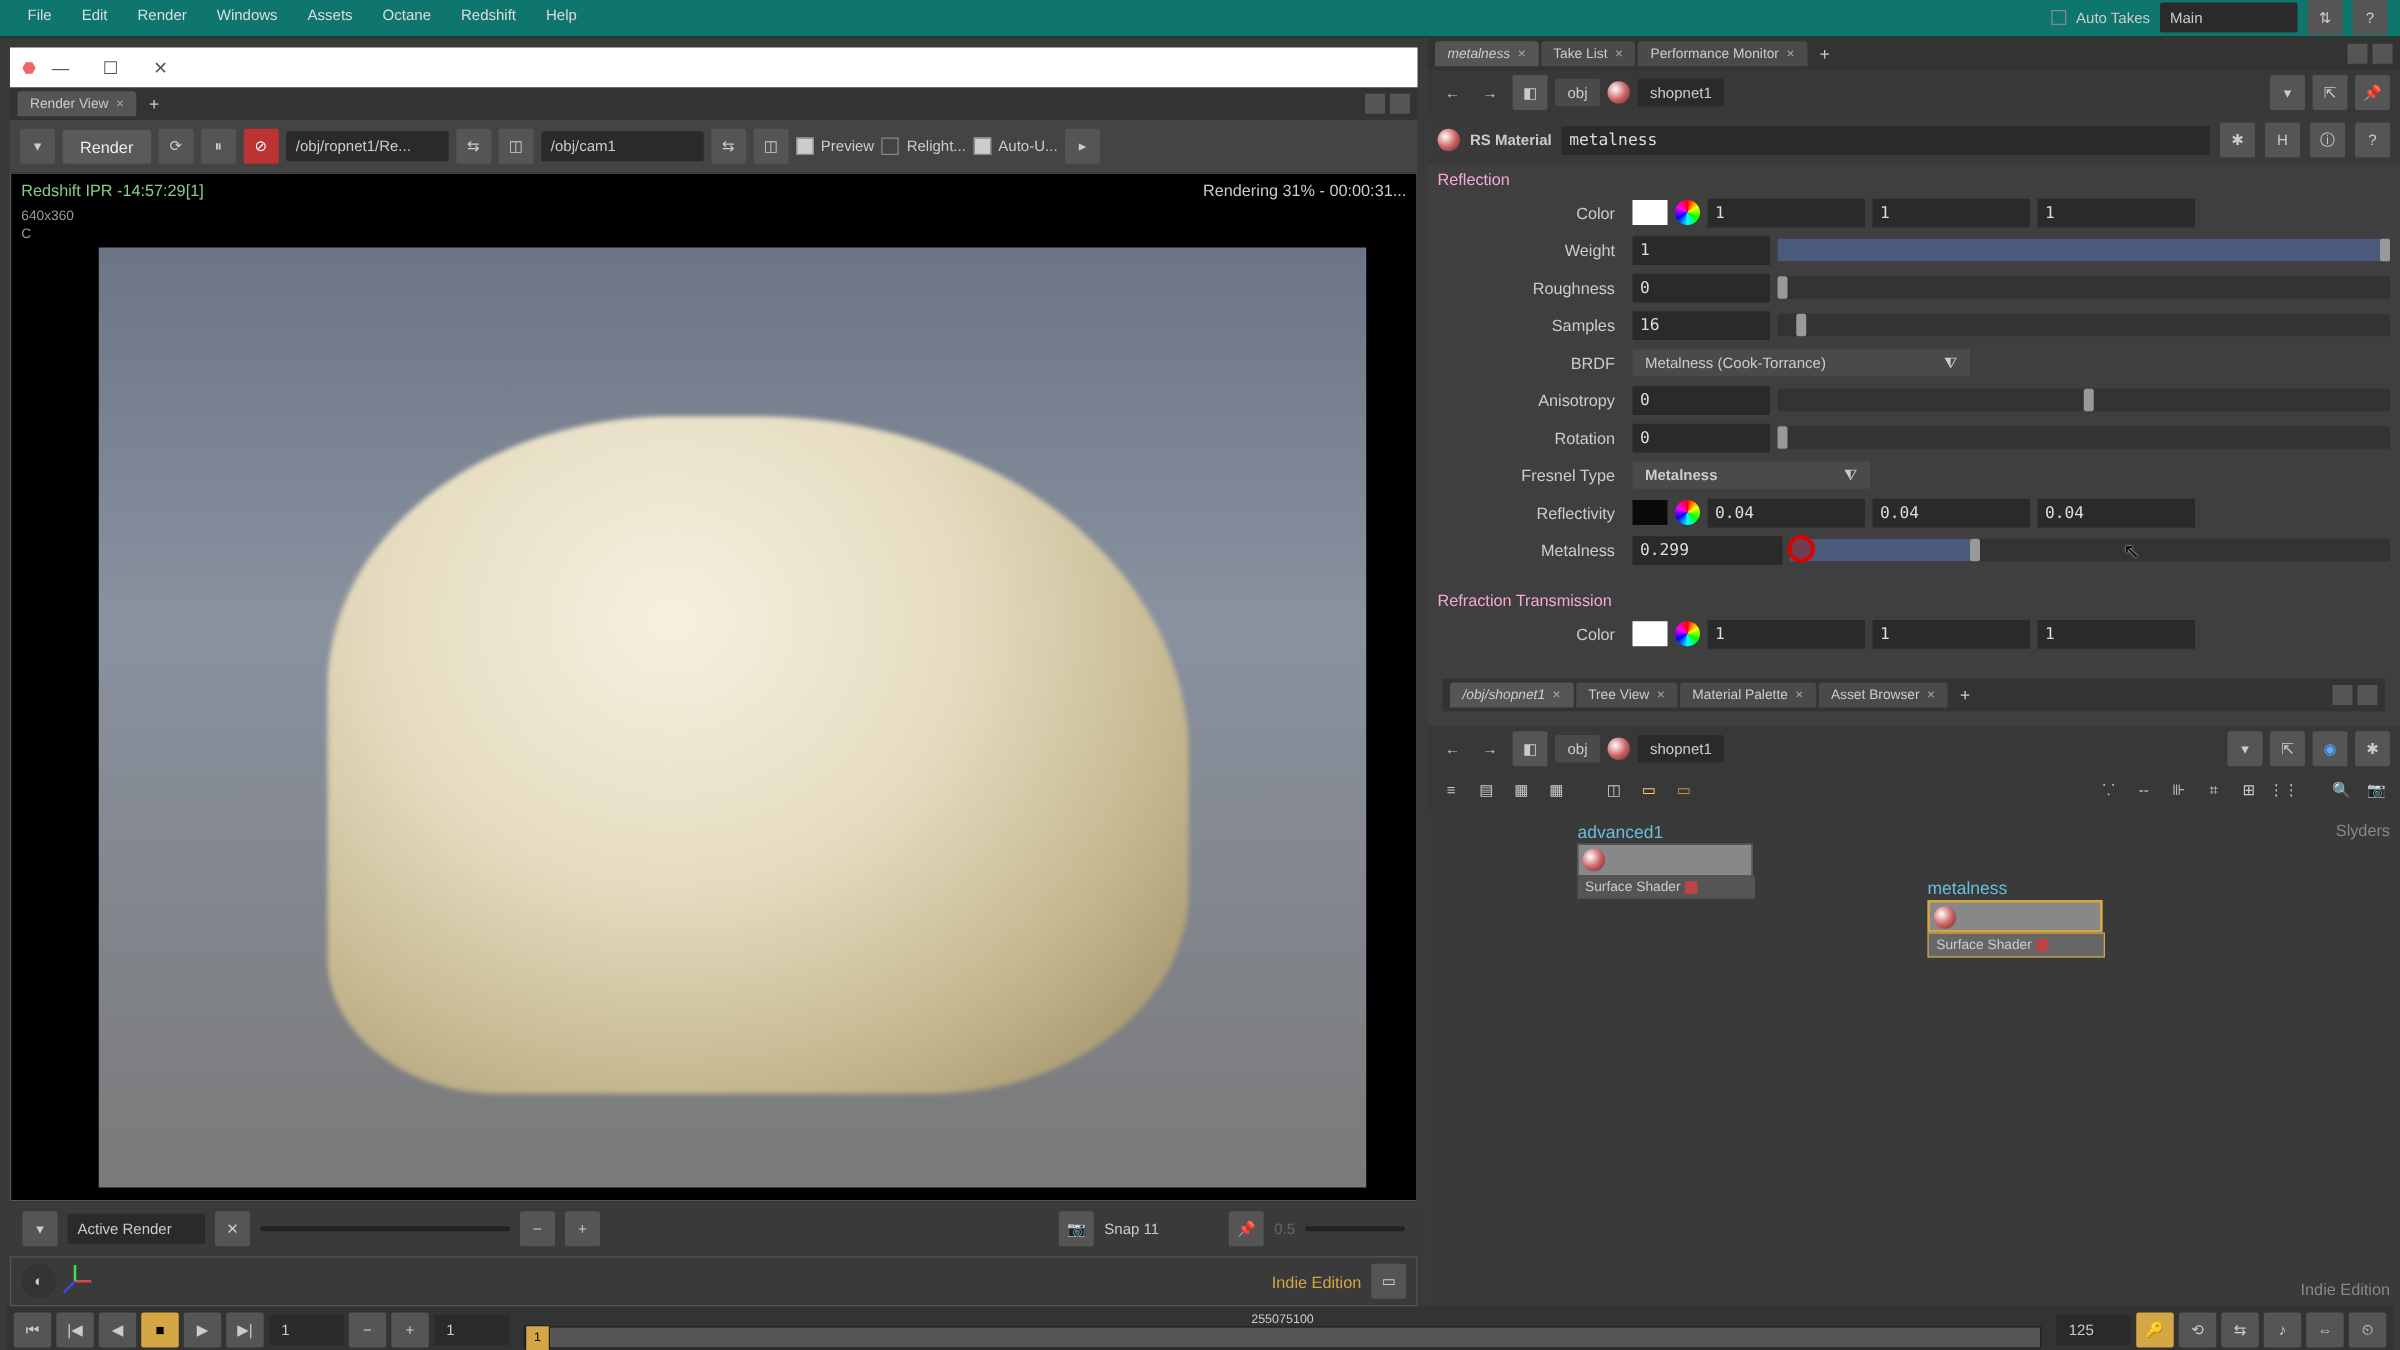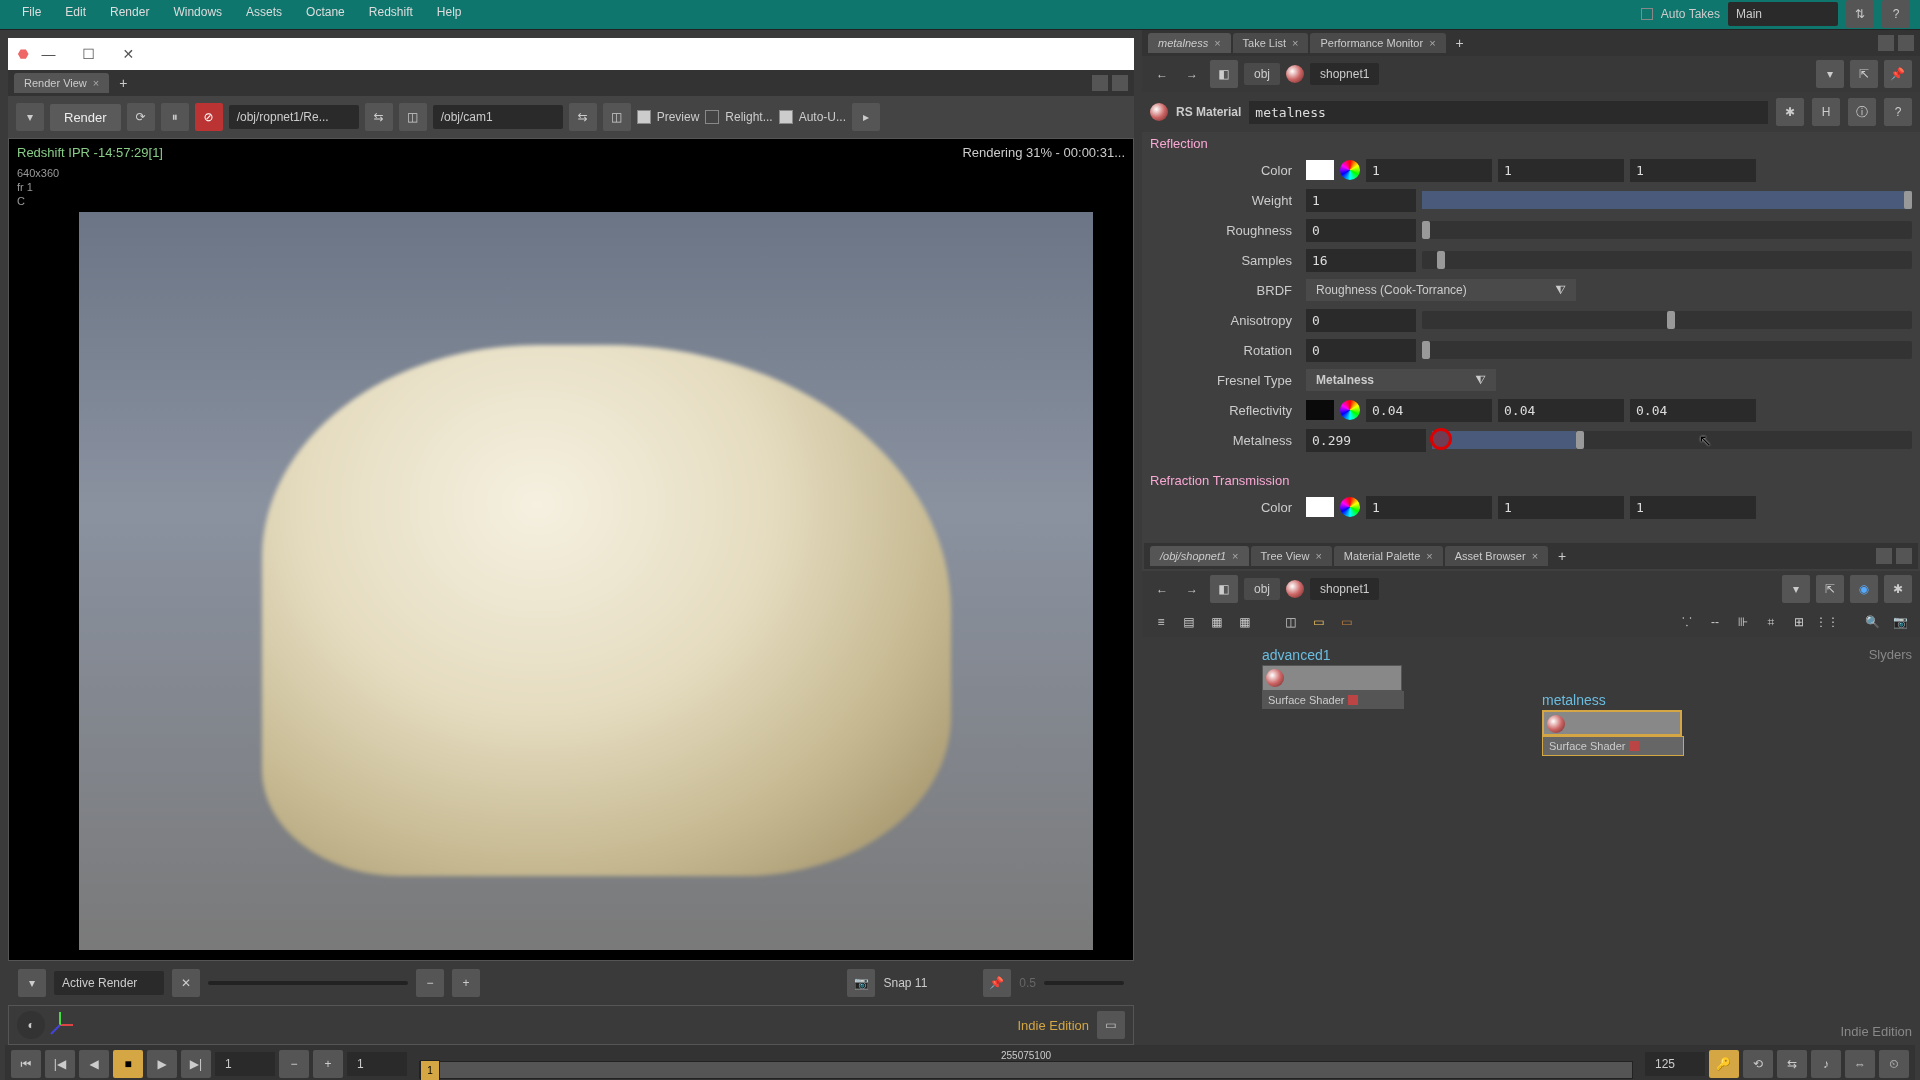--- a/index.html
+++ b/index.html
@@ -153,21 +153,20 @@
       <span>Auto-U...</span>
       <div class="icon-btn">▸</div>
     </div>
 
     <div class="viewport-container">
       <div class="viewport-header">
         <div class="left-info">Redshift IPR -14:57:29[1]</div>
         <div class="right-info">Rendering 31% - 00:00:31...</div>
       </div>
       <div class="viewport-info">640x360</div>
-      <div class="viewport-info">fr 1</div>
       <div class="viewport-info">C</div>
       <div class="viewport-image">
         <div class="dragon-shape"></div>
       </div>
     </div>
 
     <div class="bottom-bar">
       <div class="icon-btn">▾</div>
       <div class="dropdown" style="min-width:110px">Active Render</div>
       <div class="icon-btn">✕</div>
@@ -274,21 +273,21 @@
       <div class="param-row">
         <div class="param-label">Samples</div>
         <div class="num-input" style="width:110px">16</div>
         <div class="slider-area">
             <div class="slider-handle" style="left:3%"></div>
           </div>
       </div>
       <div class="param-row">
         <div class="param-label">BRDF</div>
         <div class="small-dropdown" style="min-width:270px">
-            <span>Roughness (Cook-Torrance)</span>
+            <span>Metalness (Cook-Torrance)</span>
             <span>⧨</span>
           </div>
       </div>
       <div class="param-row">
         <div class="param-label">Anisotropy</div>
         <div class="num-input" style="width:110px">0</div>
         <div class="slider-area">
             <div class="slider-handle" style="left:50%"></div>
           </div>
       </div>
@@ -330,21 +329,21 @@
       <div class="param-row">
         <div class="param-label">Color</div>
         <div class="swatch" style="background:#fff"></div>
         <div class="color-picker-icon"></div>
         <div class="num-input">1</div>
         <div class="num-input">1</div>
         <div class="num-input">1</div>
       </div>
     </div>
 
-    <div class="tabbar" style="margin:2px">
+    <div class="tabbar" style="margin:12px">
       <div class="tab active">
           <span style="font-style:italic">/obj/shopnet1</span>
           <span class="close-x">×</span>
         </div>
       <div class="tab">
           <span>Tree View</span>
           <span class="close-x">×</span>
         </div>
       <div class="tab">
           <span>Material Palette</span>

